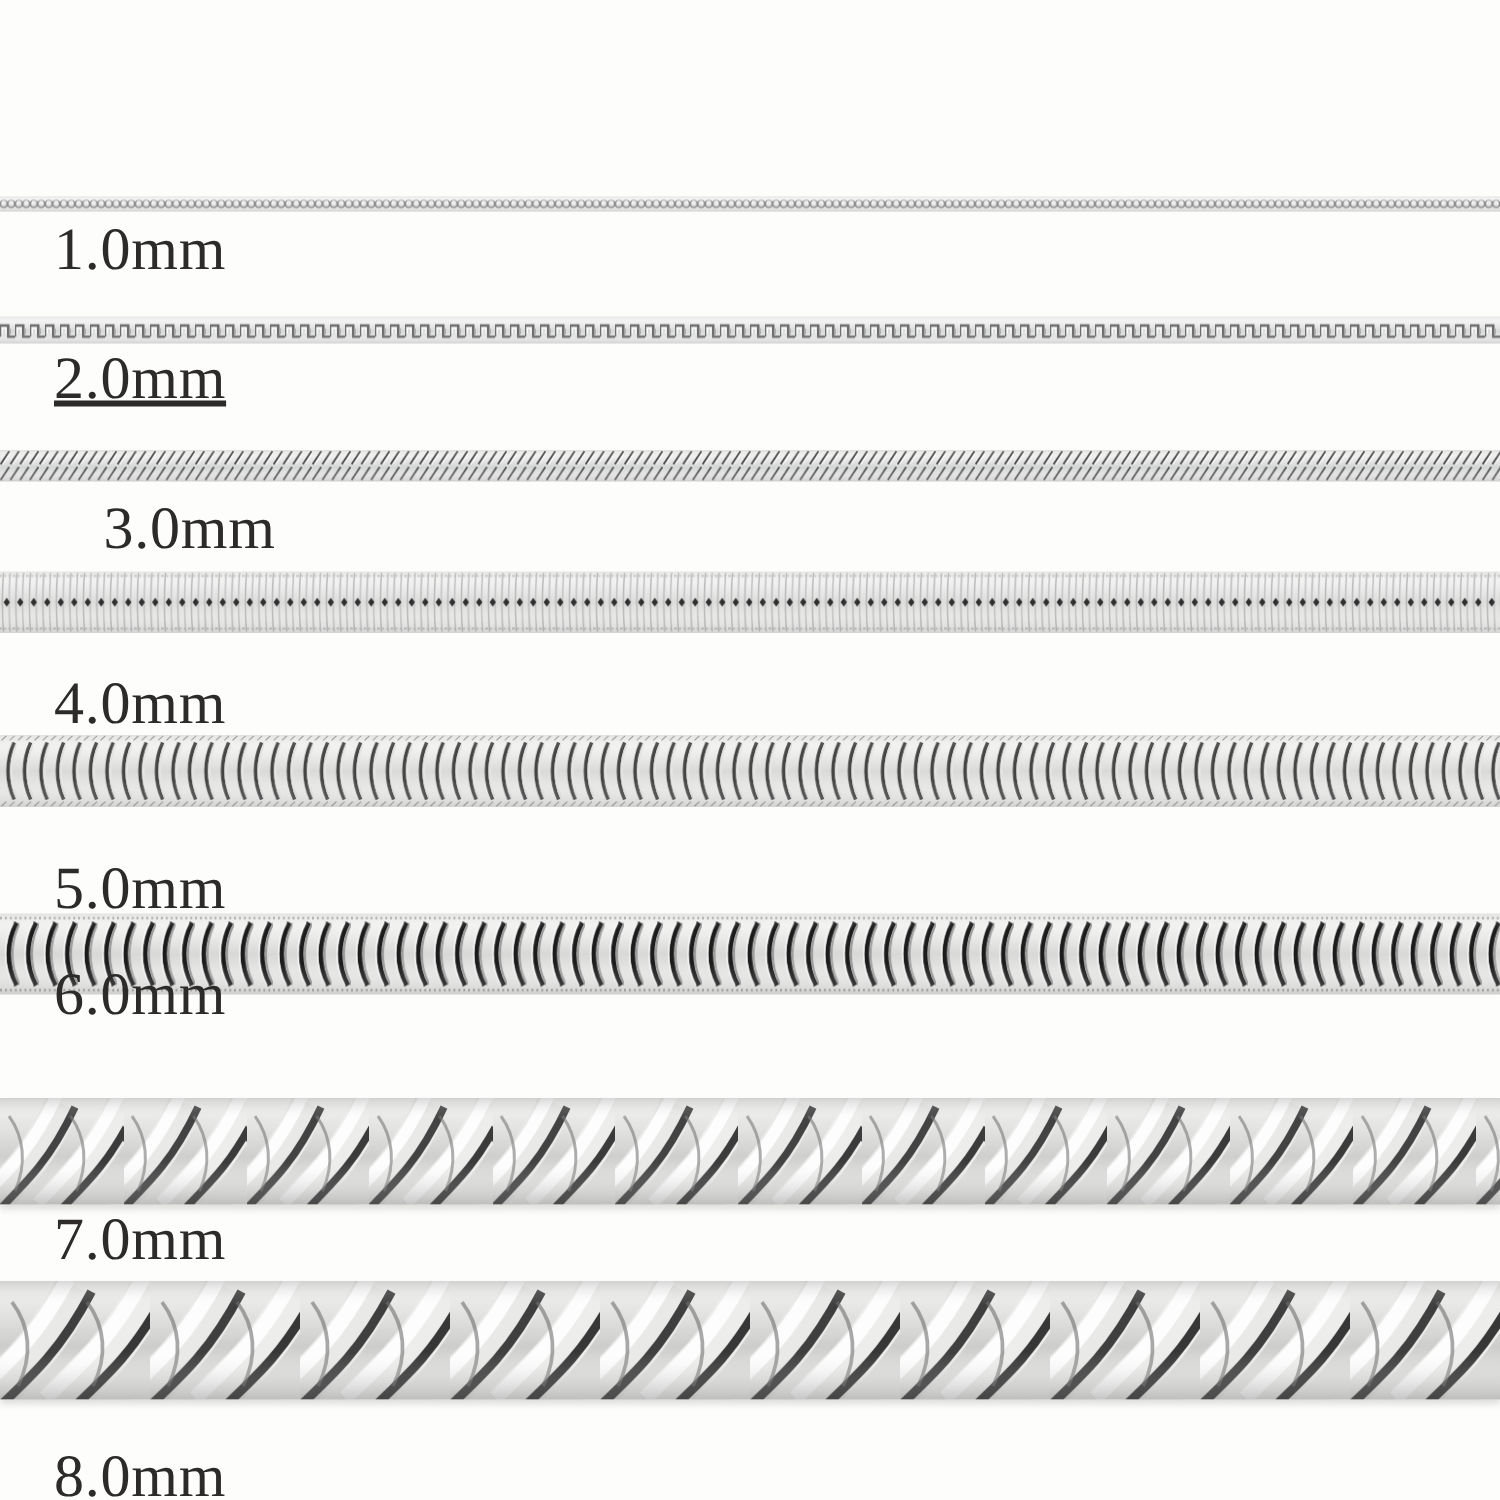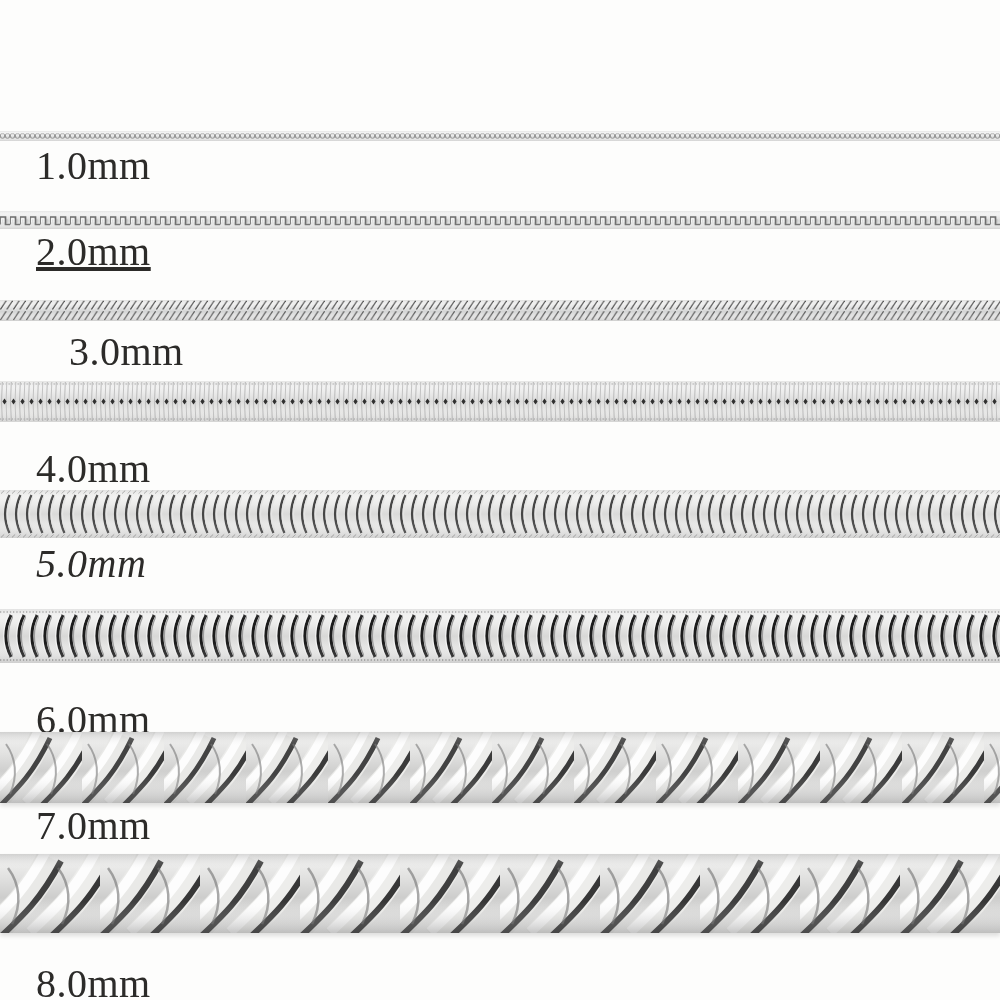--- a/index.html
+++ b/index.html
@@ -13,22 +13,22 @@
     font-size:44px;font-weight:600;font-variant:small-caps;
     letter-spacing:1.5px;color:#2b2a28;
   }
   .chain{position:absolute;left:0;width:1000px;display:block;}
   .lbl{position:absolute;left:36px;font-size:40px;color:#2c2b29;line-height:1;letter-spacing:0.5px;}
 
   .c1{top:130px;} .l1{top:146px;}
   .c2{top:209px;} .l2{top:232px;text-decoration:underline;}
   .c3{top:297px;} .l3{top:332px;margin-left:33px;}
   .c4{top:377px;} .l4{top:429px;margin-top:20px;}
-  .c5{top:487px;} .l5{top:544px;font-style:italic;}
-  .c6{top:606px;} .l6{top:700px;}
+  .c5{top:487px;} .l5{top:572px;}
+  .c6{top:606px;} .l6{top:643px;}
   .c7{top:729px;filter:drop-shadow(0 3px 2px rgba(0,0,0,0.12));} .l7{top:806px;}
   .c8{top:851px;filter:drop-shadow(0 3px 2px rgba(0,0,0,0.12));} .l8{top:964px;}
 </style>
 </head>
 <body>
 
 <div class="canvas">
 
 
   <svg class="chain c1" width="1000" height="12" viewBox="0 0 1000 12">

